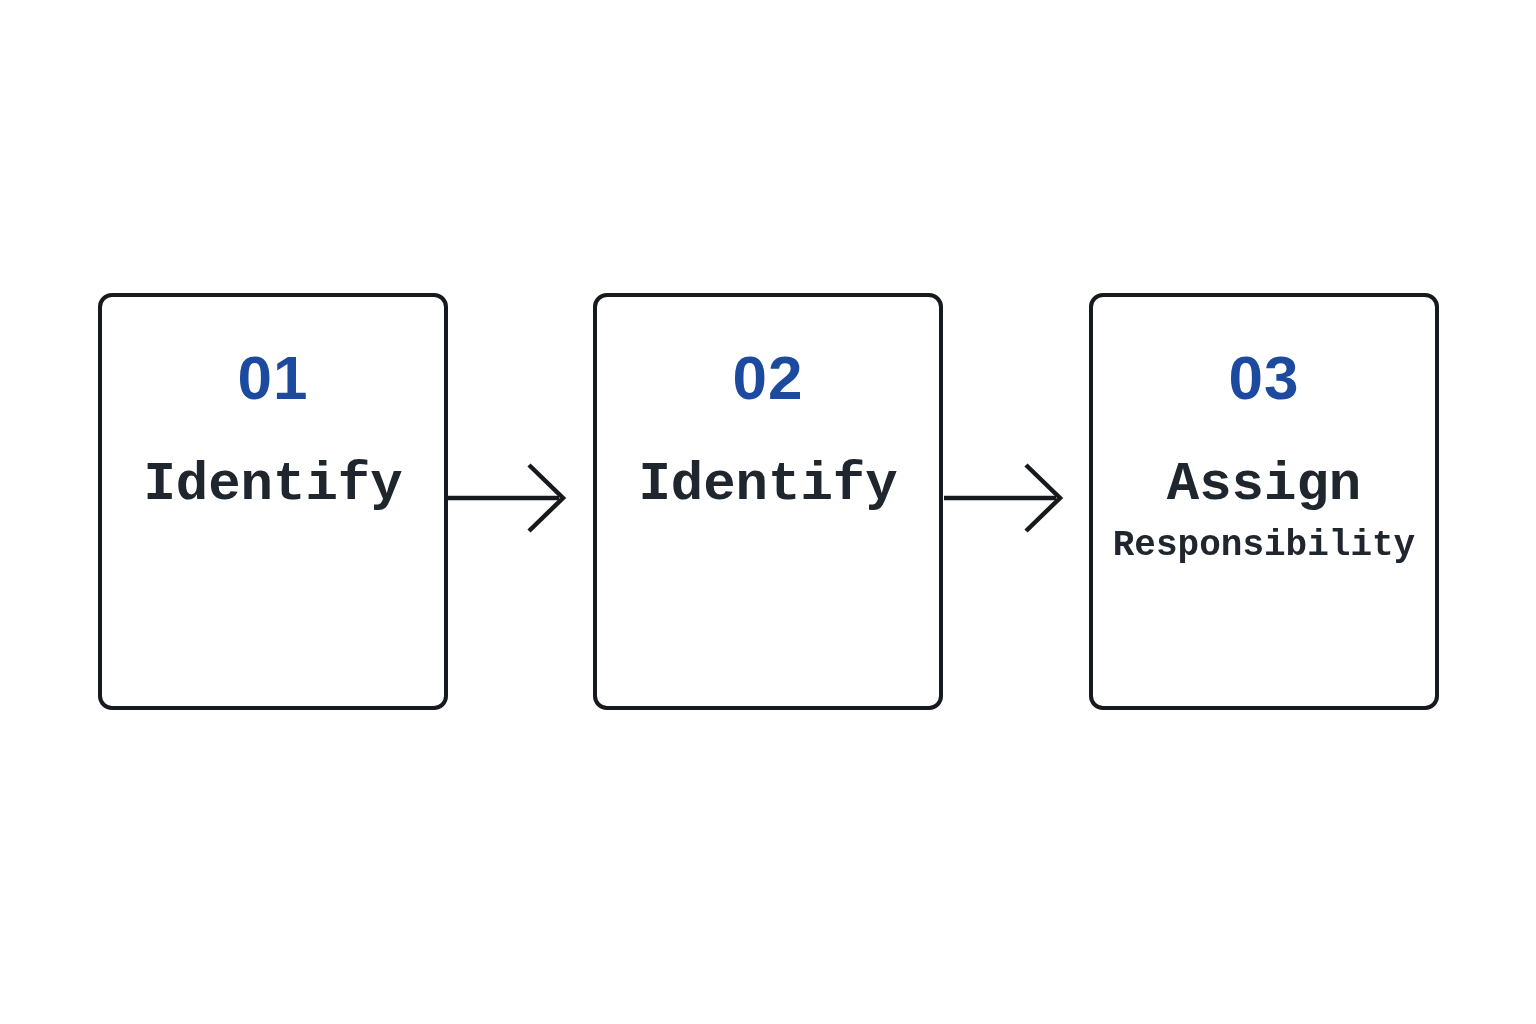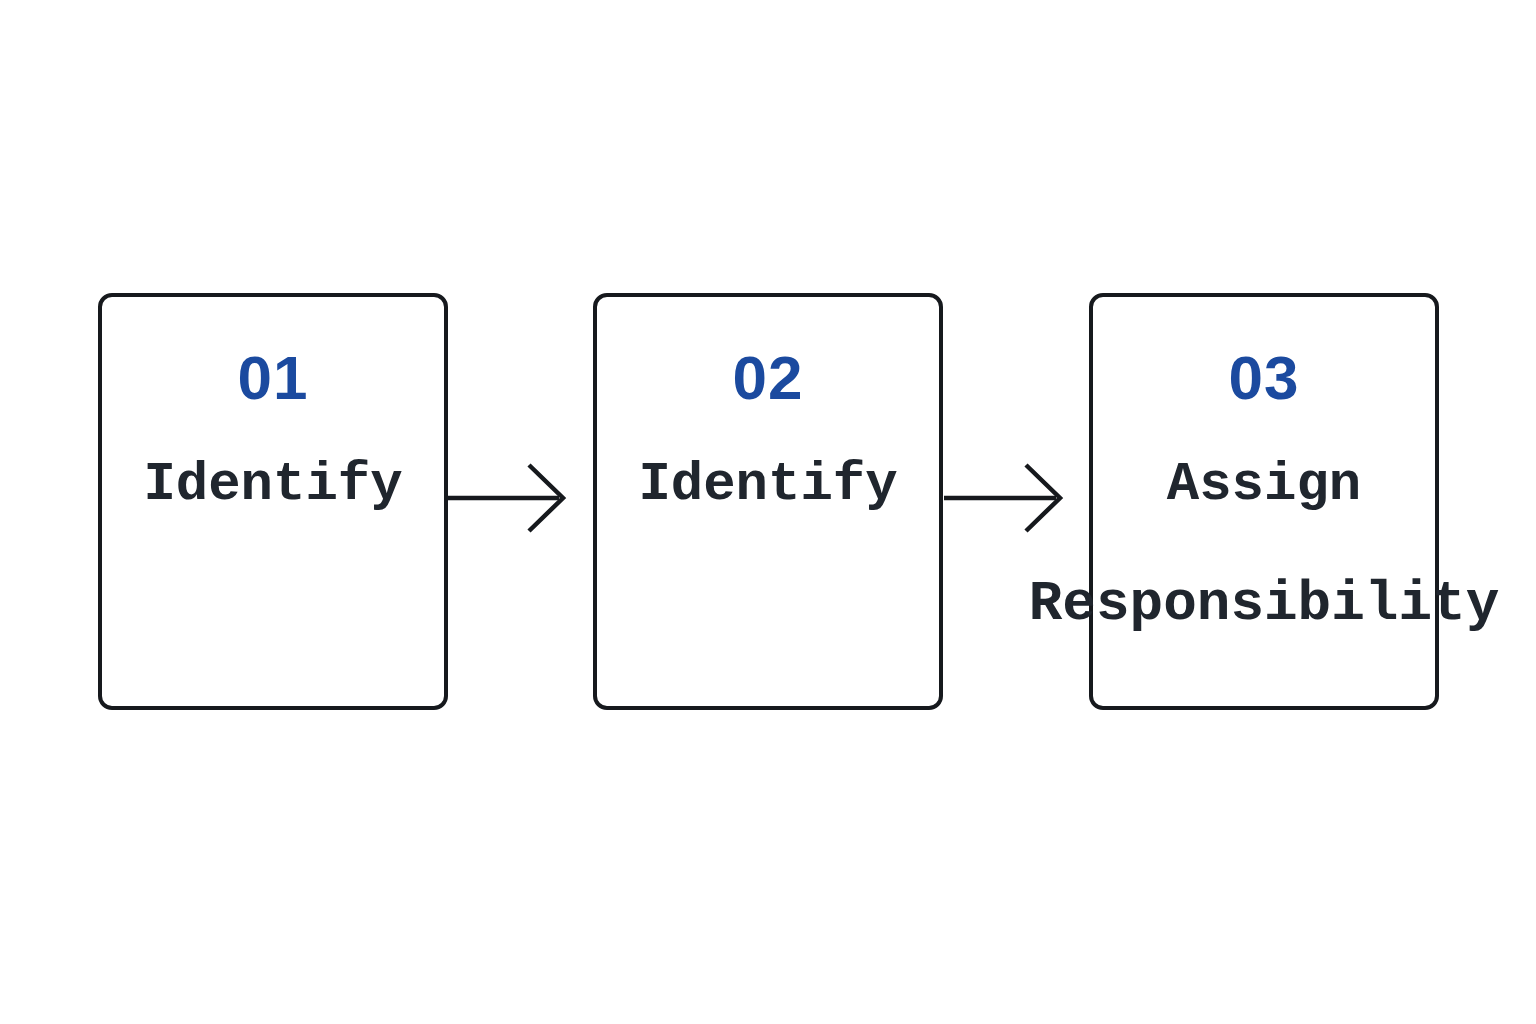--- a/index.html
+++ b/index.html
@@ -44,21 +44,21 @@
     margin-bottom: 40px;
   }
   .step-label {
     text-align: center;
     color: var(--text-dark);
     font-weight: bold;
     font-size: 54px;
     line-height: 1.32;
   }
   .step-label .line { display: block; font-family: Liberation Mono, monospace; }
-  .step-label .line.smaller { font-size: 56px; line-height: 1.45; margin-top: 44px; }
+  .step-label .line.smaller { font-size: 36px; line-height: 1.45; }
   .arrow {
     position: absolute;
     top: 443px;
     width: 130px; height: 110px;
   }
   .arrow-1 { left: 447px; }
   .arrow-2 { left: 944px; }
   .arrow svg { display: block; width: 100%; height: 100%; }
   .arrow .stroke {
     stroke: var(--border-dark);

